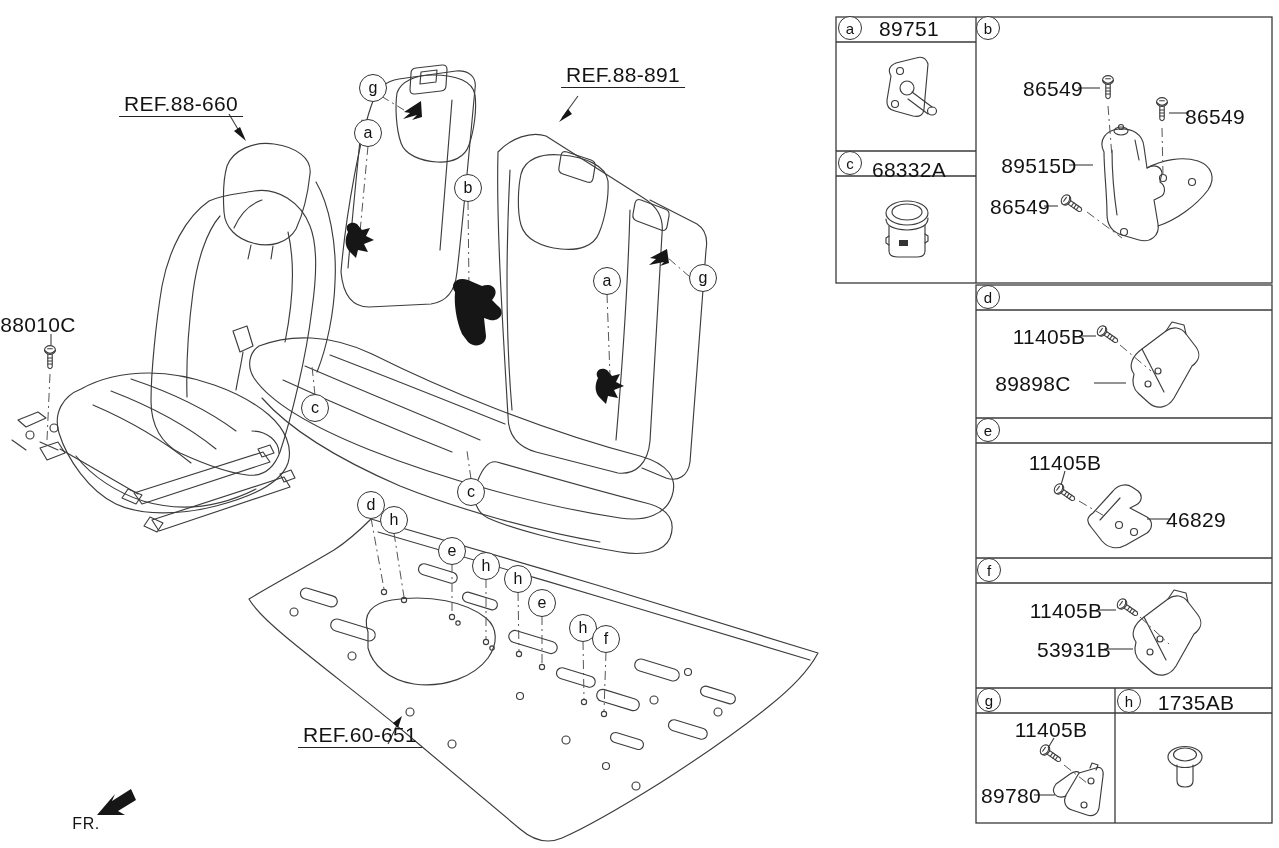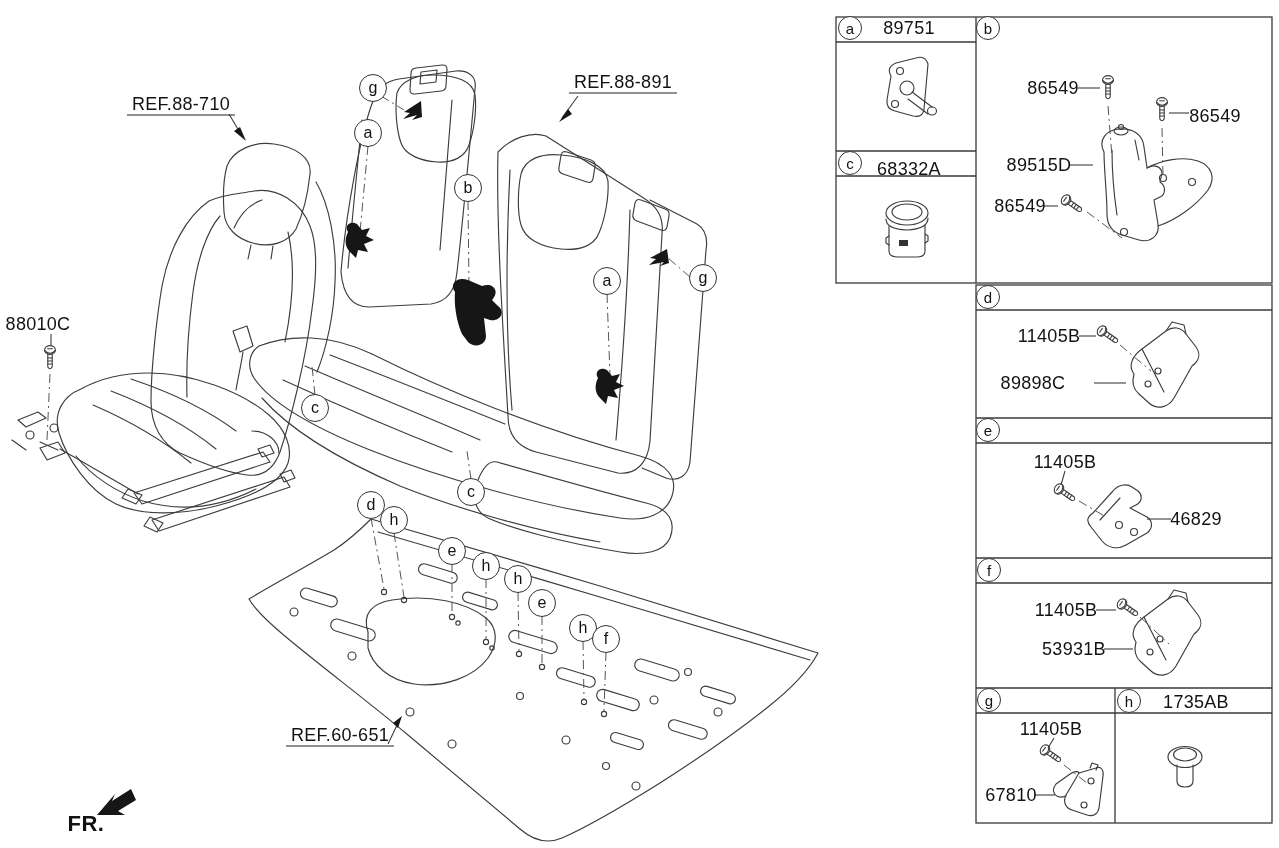--- a/index.html
+++ b/index.html
@@ -1,22 +1,22 @@
 <!DOCTYPE html>
 <html><head>
 <meta charset="utf-8">
 <style>
   html,body{margin:0;padding:0;background:#fff;}
   .canvas{position:relative;width:1279px;height:848px;background:#ffffff;
           font-family:"Liberation Sans",sans-serif;color:#131313;overflow:hidden;}
   svg.art{position:absolute;left:0;top:0;}
-  .lbl{position:absolute;transform:translate(-50%,-50%);font-size:18px;
+  .lbl{position:absolute;transform:translate(-50%,-50%);font-size:21px;
        white-space:nowrap;letter-spacing:.3px;line-height:1;}
   .ref{border-bottom:1.6px solid #222;padding:0 5px 2px;}
-  .fr{font-size:22px;font-weight:700;letter-spacing:.5px;}
+  .fr{font-size:16px;font-weight:400;letter-spacing:.5px;}
   .co{position:absolute;width:26px;height:26px;border:1.5px solid #333;border-radius:50%;
       background:#fff;display:flex;align-items:center;justify-content:center;
       font-size:16px;transform:translate(-50%,-50%);line-height:1;}
   .coh{width:22px;height:22px;font-size:15px;}
 </style>
 </head>
 <body>
 
 <div class="canvas">
 
@@ -248,23 +248,23 @@
   <g fill="#161616" stroke="none">
     <path d="M348,232 C344,226 350,220 357,224 L362,230 L370,228 L366,236 L374,240 L364,244 L368,252 L358,250 L356,258 L350,252 C344,246 345,238 348,232 Z"></path>
     <path d="M455,292 C449,284 457,276 468,280 L482,286 C494,282 500,292 492,300 L498,306 C506,312 500,322 490,320 L484,318 L486,336 C486,346 474,348 468,342 L462,334 C456,320 454,304 455,292 Z"></path>
     <path d="M598,378 C594,372 600,366 607,370 L612,376 L620,374 L616,382 L624,386 L614,390 L618,398 L608,396 L606,404 L600,398 C594,392 595,384 598,378 Z"></path>
     <path d="M421,101 L404,112 L410,113 L403,119 L417,115 L412,120 L422,117 Z"></path>
     <path d="M667,249 L650,258 L656,259 L649,265 L664,262 L660,266 L669,263 Z"></path>
     <path d="M97,815 L115,794 L112,801 L131,789 L136,800 L118,811 L125,815 Z"></path>
   </g>
 </svg>
 
-<div class="lbl ref" style="left:181px;top:105px">REF.88-710</div>
-<div class="lbl ref" style="left:623px;top:83px">REF.88-891</div>
-<div class="lbl ref" style="left:340px;top:736px">REF.60-651</div>
+<div class="lbl ref" style="left:181px;top:105px">REF.88-660</div>
+<div class="lbl ref" style="left:623px;top:76px">REF.88-891</div>
+<div class="lbl ref" style="left:360px;top:736px">REF.60-651</div>
 <div class="lbl" style="left:38px;top:324px">88010C</div>
 <div class="lbl fr" style="left:86px;top:824px">FR.</div>
 
 <div class="co" style="left:373px;top:88px">g</div>
 <div class="co" style="left:368px;top:133px">a</div>
 <div class="co" style="left:468px;top:188px">b</div>
 <div class="co" style="left:607px;top:281px">a</div>
 <div class="co" style="left:703px;top:278px">g</div>
 <div class="co" style="left:315px;top:408px">c</div>
 <div class="co" style="left:471px;top:492px">c</div>
@@ -298,15 +298,15 @@
 <div class="lbl" style="left:1049px;top:336px">11405B</div>
 <div class="lbl" style="left:1033px;top:383px">89898C</div>
 
 <div class="lbl" style="left:1065px;top:462px">11405B</div>
 <div class="lbl" style="left:1196px;top:519px">46829</div>
 
 <div class="lbl" style="left:1066px;top:610px">11405B</div>
 <div class="lbl" style="left:1074px;top:649px">53931B</div>
 
 <div class="lbl" style="left:1051px;top:729px">11405B</div>
-<div class="lbl" style="left:1011px;top:795px">67810</div>
+<div class="lbl" style="left:1011px;top:795px">89780</div>
 
 </div>
 
 </body></html>

